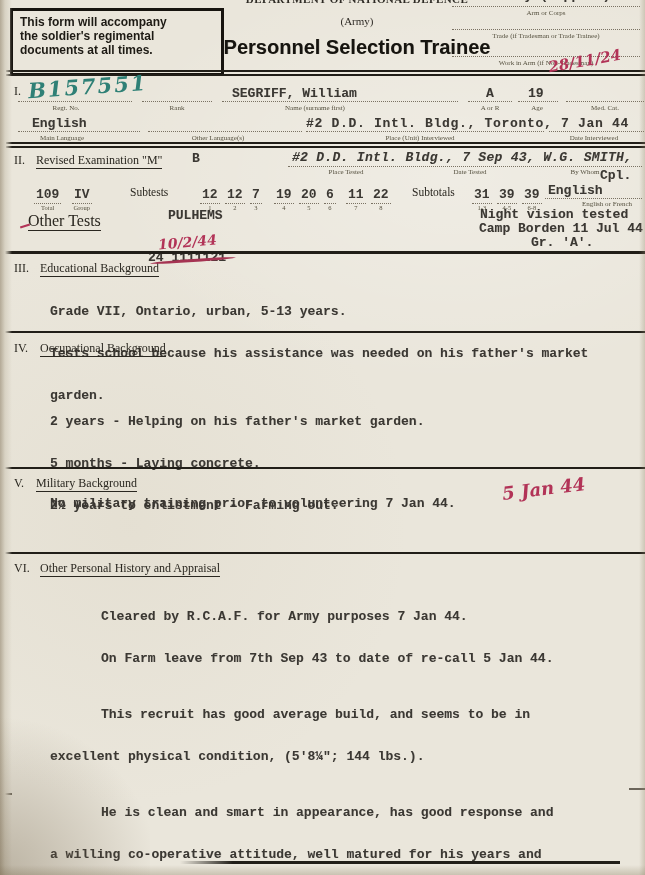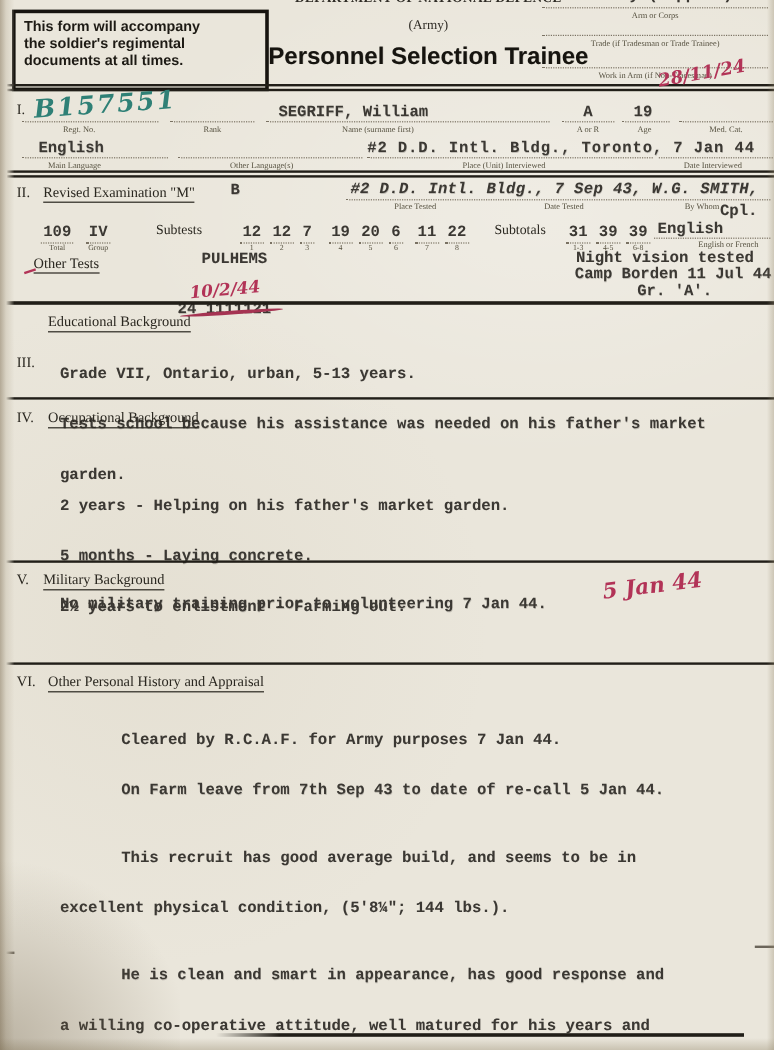--- a/index.html
+++ b/index.html
@@ -182,34 +182,34 @@
   </div>
   <div class="score" style="left:522px;top:184px;">
     <span class="v">39</span>
     <span class="ix">6-8</span>
   </div>
 
   <div class="mono" style="left:548px;top:184px;">English</div>
   <div class="dot" style="left:545px;top:198px;width:97px;"></div>
   <div class="lbl" style="left:597px;top:200px;padding-left:20px;">English or French</div>
 
-  <div class="sechead" style="left:28px;top:212px;font-size:12px;"><span class="u">Other Tests</span></div>
+  <div class="sechead" style="left:28px;top:212px;font-size:16px;"><span class="u">Other Tests</span></div>
   <div style="position:absolute;left:20px;top:225px;width:10px;height:2px;background:#b23357;transform:rotate(-18deg);"></div>
 
   <div class="mono" style="left:168px;top:209px;">PULHEMS</div>
   <div class="mono" style="left:148px;top:223px;margin-top:28px;">24 1111121</div>
   <div class="hand hand-red" style="left:158px;top:234px;font-size:14px;transform:rotate(-5deg);">10/2/44</div>
 
   <div class="mono" style="left:480px;top:208px;text-align:center;">Night vision tested</div>
   <div class="mono" style="left:479px;top:222px;">Camp Borden 11 Jul 44</div>
   <div class="mono" style="left:531px;top:236px;">Gr. 'A'.</div>
 
   <div class="rule" style="left:0px;top:251px;width:645px;height:2.5px;"></div>
 
-  <div class="sechead" style="left:14px;top:261px;margin-top:34px;">III.</div>
+  <div class="sechead" style="left:14px;top:261px;">III.</div>
   <div class="sechead" style="left:40px;top:261px;"><span class="u">Educational Background</span></div>
   <div style="position:absolute;left:150px;top:259px;width:86px;height:3px;background:#a53352;border-radius:60%;transform:rotate(-4deg);"></div>
 
   <div class="mono body-lines" style="left:50px;top:277px;">
     <div>Grade VII, Ontario, urban, 5-13 years.</div>
     <div>Tests school because his assistance was needed on his father's market</div>
     <div>garden.</div>
   </div>
 
   <div class="rule" style="left:0px;top:331px;width:645px;height:1.5px;"></div>

